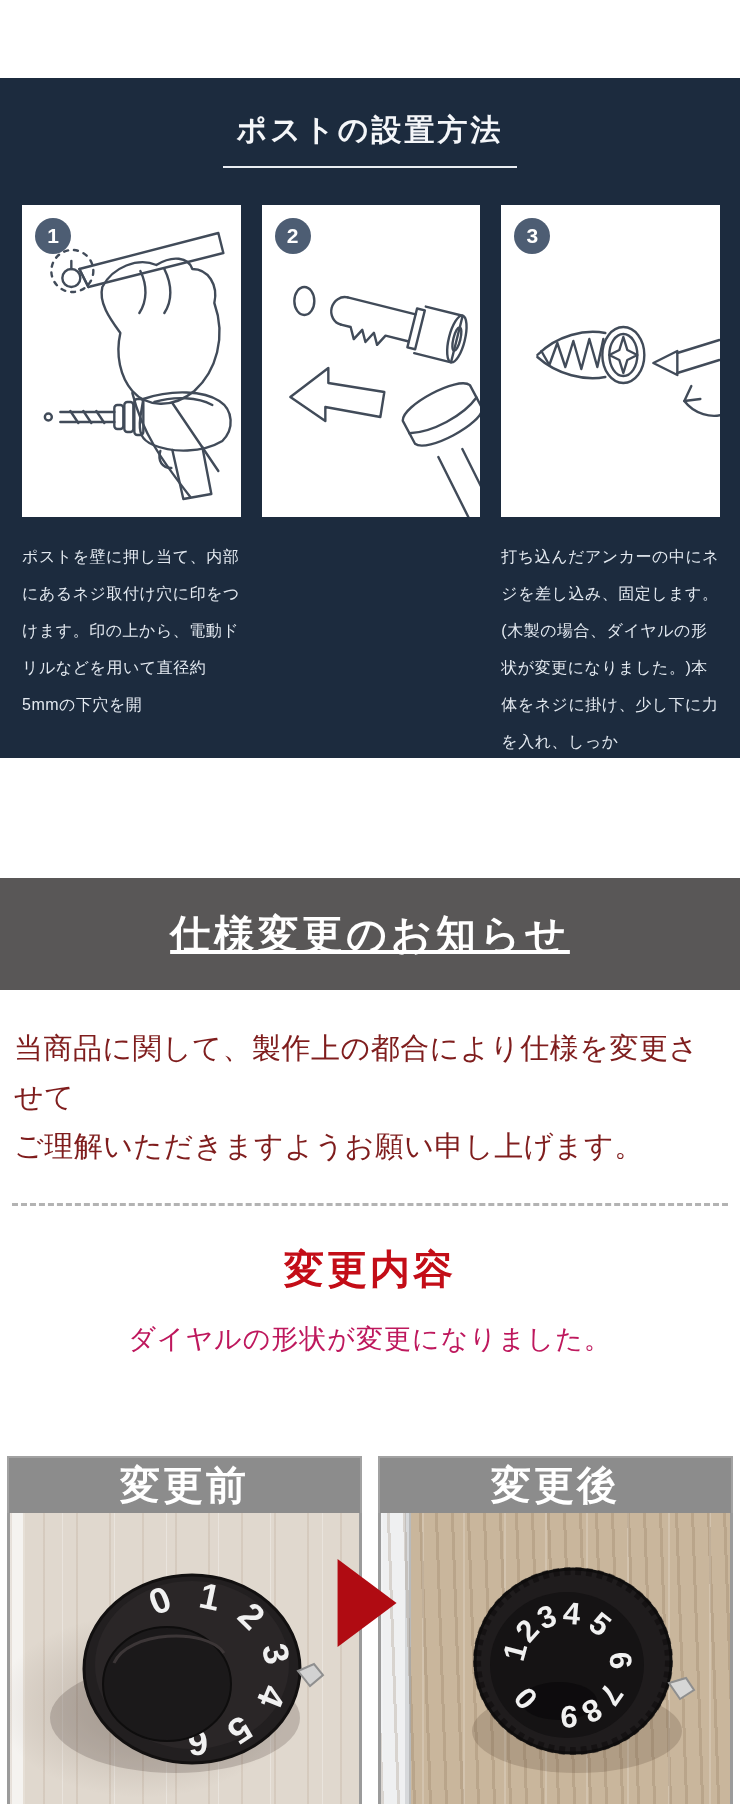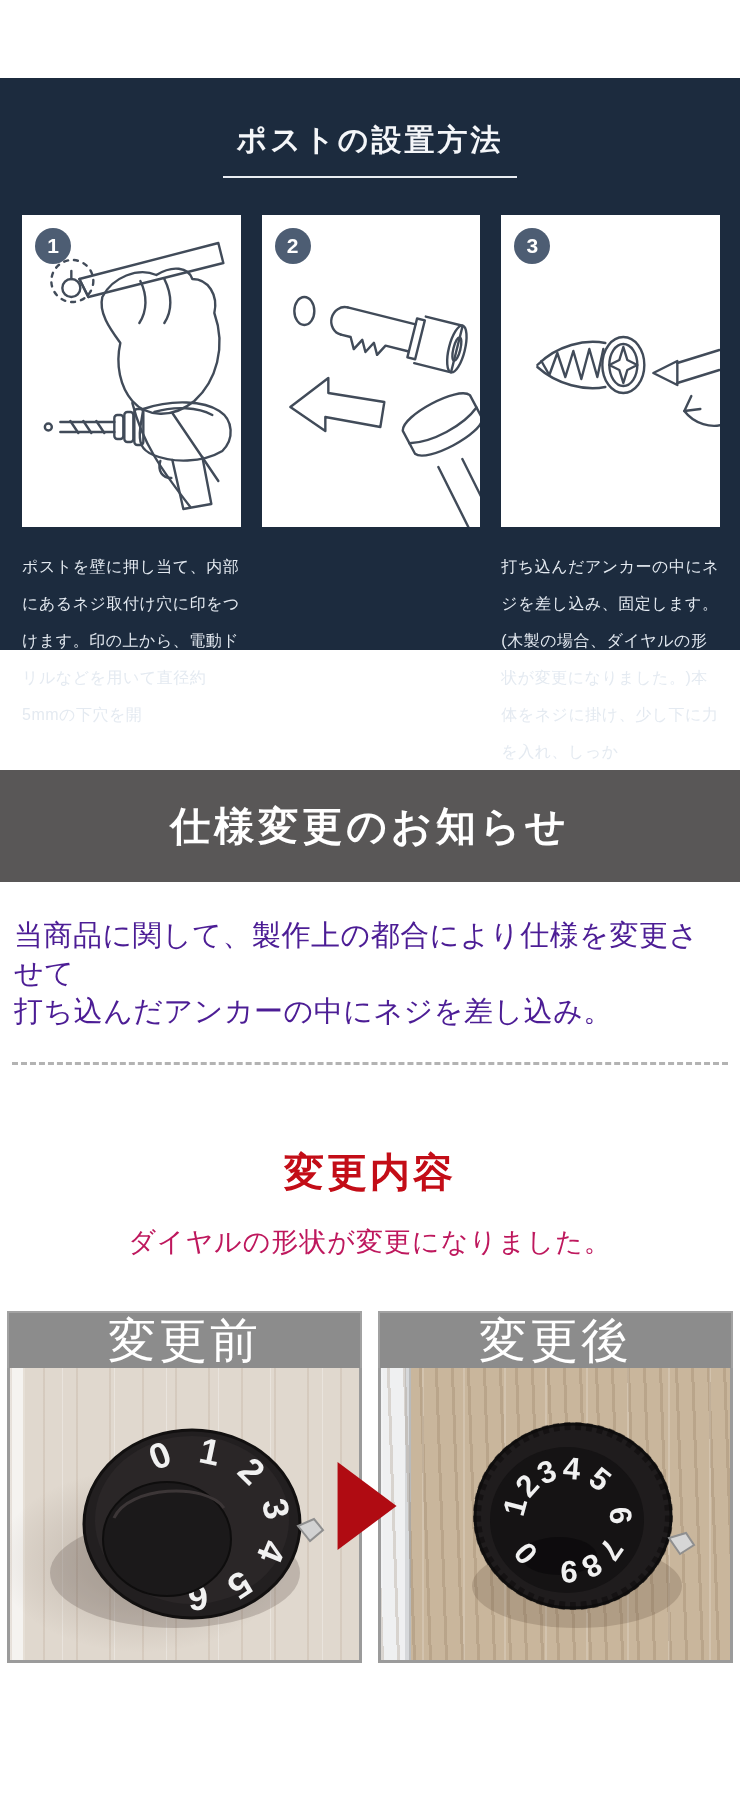--- a/index.html
+++ b/index.html
@@ -7,21 +7,21 @@
     --arrow:#b00b12; --badge:#4d5d73;
   }
   *{margin:0;padding:0;box-sizing:border-box;}
   html,body{background:#ffffff;}
   body{
     width:740px; height:1804px; overflow:hidden; position:relative;
     font-family:"Liberation Sans","DejaVu Sans",sans-serif;
   }
   
   .top-space{height:78px;background:#fff;}
-  .install{background:var(--navy);padding:28px 0 0 0;height:572px;}
+  .install{background:var(--navy);padding:18px 0 0 0;height:680px;}
   .install-title{
     display:table;margin:14px auto 0 auto;color:#f4f6f9;font-size:30px;font-weight:bold;
     letter-spacing:3px;padding:0 14px 15px 14px;border-bottom:2px solid #e9edf2;
   }
   .steps-row{display:flex;gap:21px;margin:37px 20px 0 22px;}
   .step{flex:1;min-width:0;}
   .step-card{background:#ffffff;height:312px;position:relative;overflow:hidden;}
   .badge{
     position:absolute;top:13px;left:13px;width:36px;height:36px;border-radius:50%;
     background:var(--badge);color:#fff;font-size:21px;font-weight:bold;
@@ -33,34 +33,34 @@
   }
   .illus{position:absolute;inset:0;width:100%;height:100%;}
   .illus path,.illus line,.illus circle,.illus ellipse,.illus rect,.illus polyline{
     stroke:#414b59;stroke-width:2.4;fill:none;stroke-linecap:round;stroke-linejoin:round;
   }
   
   .gap1{height:120px;background:#fff;}
   .banner{
     height:112px;background:var(--banner);display:flex;align-items:center;justify-content:center;
   }
-  .banner-title{color:#ffffff;font-size:40px;font-weight:bold;letter-spacing:4px;}
+  .banner-title{color:#ffffff;font-size:40px;font-weight:bold;letter-spacing:4px;text-decoration:underline;}
   
   .notice-body{margin:34px 12px 0 14px;}
-  .notice-line{font-size:29px;line-height:38px;color:#4c1d95;letter-spacing:0.5px;}
+  .notice-line{font-size:29px;line-height:49px;color:#7f1d1d;letter-spacing:0.5px;}
   .divider{margin:32px 12px 0 12px;border-top:3px dashed #b3b3b3;height:0;}
   
-  .change-heading{margin-top:80px;text-align:center;font-size:40px;font-weight:bold;color:var(--red);letter-spacing:3px;}
+  .change-heading{margin-top:36px;text-align:center;font-size:40px;font-weight:bold;color:var(--red);letter-spacing:3px;}
   .change-desc{margin-top:24px;text-align:center;font-size:27px;color:#be185d;letter-spacing:1px;}
   .photos-row{margin:51px 7px 0 7px;display:flex;gap:16px;position:relative;height:352px;}
   .photo-col{flex:1;min-width:0;}
   .photo-header{
     height:57px;background:var(--hdr-gray);display:flex;align-items:center;justify-content:center;
-    color:#ffffff;font-size:48px;font-weight:normal;letter-spacing:3px;
-    border:2px solid #a2a2a2;border-bottom:none;
+    color:#ffffff;font-size:40px;font-weight:bold;letter-spacing:3px;
+    border:2px solid #a2a2a2;border-bottom:none;margin-top:48px;
   }
   .photo-body{
     height:295px;position:relative;overflow:hidden;
     border:3px solid #9b9b9b;border-top:none;
   }
   .wood-before{
     background-color:#e0d8ce;
     background-image:
       radial-gradient(ellipse 60% 45% at 38% 66%, rgba(92,74,62,0.28), rgba(92,74,62,0) 70%),
       repeating-linear-gradient(90deg, rgba(176,154,134,0.22) 0 2px, rgba(0,0,0,0) 2px 33px),
@@ -169,21 +169,21 @@
 </section>
 
 <div class="gap1"></div>
 
 <section class="banner">
   <h2 class="banner-title">仕様変更のお知らせ</h2>
 </section>
 
 <div class="notice-body">
   <div class="notice-line">当商品に関して、製作上の都合により仕様を変更させて</div>
-  <div class="notice-line">打ち込んだアンカーの中にネジを差し込み。</div>
+  <div class="notice-line">ご理解いただきますようお願い申し上げます。</div>
 </div>
 
 <div class="divider"></div>
 
 <h2 class="change-heading">変更内容</h2>
 <p class="change-desc">ダイヤルの形状が変更になりました。</p>
 
 <div class="photos-row">
 
   <div class="photo-col">

